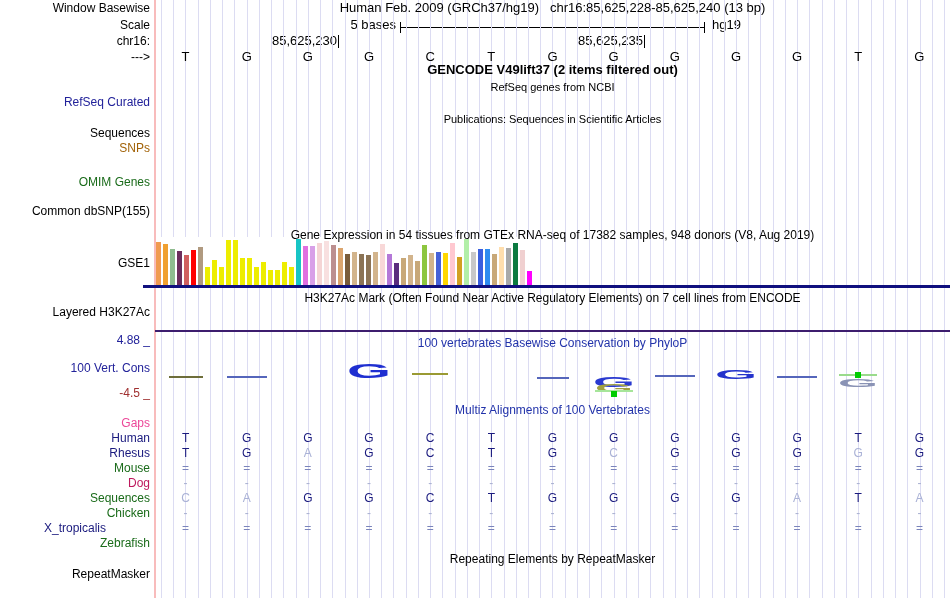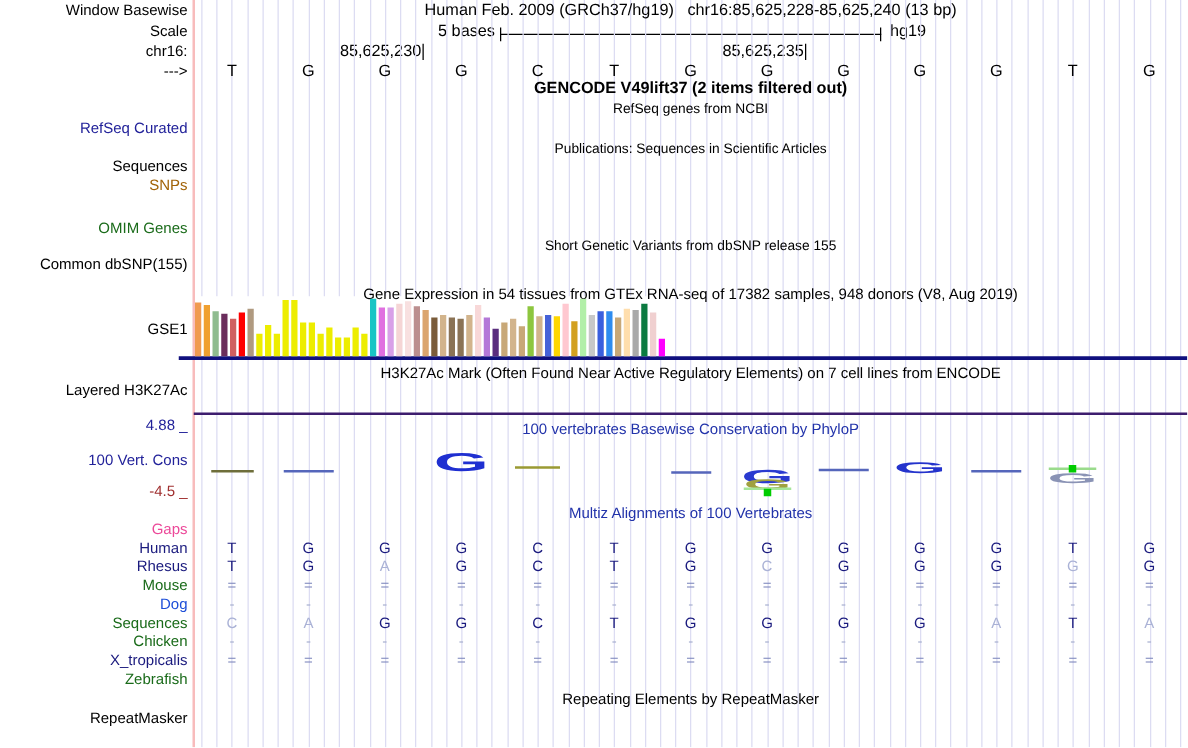--- a/index.html
+++ b/index.html
@@ -110,21 +110,20 @@
     <div class="ll" style="top: 256px; color: rgb(0, 0, 0);">GSE1</div>
     <div class="ll" style="top: 305px; color: rgb(0, 0, 0);">Layered H3K27Ac</div>
     <div class="ll" style="top: 333px; color: rgb(34, 34, 154);">4.88 _</div>
     <div class="ll" style="top: 361px; color: rgb(34, 34, 154);">100 Vert. Cons</div>
     <div class="ll" style="top: 386px; color: rgb(160, 48, 48);">-4.5 _</div>
     <div class="ll" style="top: 567px; color: rgb(0, 0, 0);">RepeatMasker</div>
     <div class="ct" style="top: 1px; color: rgb(0, 0, 0); font-size: 13px;">Human Feb. 2009 (GRCh37/hg19)   chr16:85,625,228-85,625,240 (13 bp)</div>
     <div class="ct" style="top: 63px; color: rgb(0, 0, 0); font-size: 13px; font-weight: bold;">GENCODE V49lift37 (2 items filtered out)</div>
     <div class="ct" style="top: 80px; color: rgb(0, 0, 0); font-size: 11px;">RefSeq genes from NCBI</div>
     <div class="ct" style="top: 112px; color: rgb(0, 0, 0); font-size: 11px;">Publications: Sequences in Scientific Articles</div>
-    <div class="ct" style="top: 190px; color: rgb(0, 0, 0); font-size: 11px;">Short Genetic Variants from dbSNP release 155</div>
     <div class="ct" style="top: 228px; color: rgb(0, 0, 0); font-size: 12px;">Gene Expression in 54 tissues from GTEx RNA-seq of 17382 samples, 948 donors (V8, Aug 2019)</div>
     <div class="ct" style="top: 291px; color: rgb(0, 0, 0); font-size: 12px;">H3K27Ac Mark (Often Found Near Active Regulatory Elements) on 7 cell lines from ENCODE</div>
     <div class="ct" style="top: 336px; color: rgb(34, 51, 170); font-size: 12px;">100 vertebrates Basewise Conservation by PhyloP</div>
     <div class="ct" style="top: 403px; color: rgb(34, 51, 170); font-size: 12px;">Multiz Alignments of 100 Vertebrates</div>
     <div class="ct" style="top: 552px; color: rgb(0, 0, 0); font-size: 12px;">Repeating Elements by RepeatMasker</div>
     <div class="abs" style="left: 175.577px; top: 49px; width: 20px; text-align: center; font-size: 13px; color: rgb(0, 0, 0);">T</div>
     <div class="abs" style="left: 236.731px; top: 49px; width: 20px; text-align: center; font-size: 13px; color: rgb(0, 0, 0);">G</div>
     <div class="abs" style="left: 297.885px; top: 49px; width: 20px; text-align: center; font-size: 13px; color: rgb(0, 0, 0);">G</div>
     <div class="abs" style="left: 359.038px; top: 49px; width: 20px; text-align: center; font-size: 13px; color: rgb(0, 0, 0);">G</div>
     <div class="abs" style="left: 420.192px; top: 49px; width: 20px; text-align: center; font-size: 13px; color: rgb(0, 0, 0);">C</div>
@@ -241,21 +240,21 @@
     <div class="abs" style="left: 359.038px; top: 461px; width: 20px; text-align: center; font-size: 12px; color: rgb(122, 132, 187);">=</div>
     <div class="abs" style="left: 420.192px; top: 461px; width: 20px; text-align: center; font-size: 12px; color: rgb(122, 132, 187);">=</div>
     <div class="abs" style="left: 481.346px; top: 461px; width: 20px; text-align: center; font-size: 12px; color: rgb(122, 132, 187);">=</div>
     <div class="abs" style="left: 542.5px; top: 461px; width: 20px; text-align: center; font-size: 12px; color: rgb(122, 132, 187);">=</div>
     <div class="abs" style="left: 603.654px; top: 461px; width: 20px; text-align: center; font-size: 12px; color: rgb(122, 132, 187);">=</div>
     <div class="abs" style="left: 664.808px; top: 461px; width: 20px; text-align: center; font-size: 12px; color: rgb(122, 132, 187);">=</div>
     <div class="abs" style="left: 725.962px; top: 461px; width: 20px; text-align: center; font-size: 12px; color: rgb(122, 132, 187);">=</div>
     <div class="abs" style="left: 787.115px; top: 461px; width: 20px; text-align: center; font-size: 12px; color: rgb(122, 132, 187);">=</div>
     <div class="abs" style="left: 848.269px; top: 461px; width: 20px; text-align: center; font-size: 12px; color: rgb(122, 132, 187);">=</div>
     <div class="abs" style="left: 909.423px; top: 461px; width: 20px; text-align: center; font-size: 12px; color: rgb(122, 132, 187);">=</div>
-    <div class="ll" style="top: 476px; color: #1d4ed8;">Dog</div>
+    <div class="ll" style="top: 476px; color: #be185d;">Dog</div>
     <div class="abs" style="left: 175.577px; top: 476px; width: 20px; text-align: center; font-size: 12px; color: rgb(168, 176, 208);">-</div>
     <div class="abs" style="left: 236.731px; top: 476px; width: 20px; text-align: center; font-size: 12px; color: rgb(168, 176, 208);">-</div>
     <div class="abs" style="left: 297.885px; top: 476px; width: 20px; text-align: center; font-size: 12px; color: rgb(168, 176, 208);">-</div>
     <div class="abs" style="left: 359.038px; top: 476px; width: 20px; text-align: center; font-size: 12px; color: rgb(168, 176, 208);">-</div>
     <div class="abs" style="left: 420.192px; top: 476px; width: 20px; text-align: center; font-size: 12px; color: rgb(168, 176, 208);">-</div>
     <div class="abs" style="left: 481.346px; top: 476px; width: 20px; text-align: center; font-size: 12px; color: rgb(168, 176, 208);">-</div>
     <div class="abs" style="left: 542.5px; top: 476px; width: 20px; text-align: center; font-size: 12px; color: rgb(168, 176, 208);">-</div>
     <div class="abs" style="left: 603.654px; top: 476px; width: 20px; text-align: center; font-size: 12px; color: rgb(168, 176, 208);">-</div>
     <div class="abs" style="left: 664.808px; top: 476px; width: 20px; text-align: center; font-size: 12px; color: rgb(168, 176, 208);">-</div>
     <div class="abs" style="left: 725.962px; top: 476px; width: 20px; text-align: center; font-size: 12px; color: rgb(168, 176, 208);">-</div>
@@ -283,21 +282,21 @@
     <div class="abs" style="left: 359.038px; top: 506px; width: 20px; text-align: center; font-size: 12px; color: rgb(168, 176, 208);">-</div>
     <div class="abs" style="left: 420.192px; top: 506px; width: 20px; text-align: center; font-size: 12px; color: rgb(168, 176, 208);">-</div>
     <div class="abs" style="left: 481.346px; top: 506px; width: 20px; text-align: center; font-size: 12px; color: rgb(168, 176, 208);">-</div>
     <div class="abs" style="left: 542.5px; top: 506px; width: 20px; text-align: center; font-size: 12px; color: rgb(168, 176, 208);">-</div>
     <div class="abs" style="left: 603.654px; top: 506px; width: 20px; text-align: center; font-size: 12px; color: rgb(168, 176, 208);">-</div>
     <div class="abs" style="left: 664.808px; top: 506px; width: 20px; text-align: center; font-size: 12px; color: rgb(168, 176, 208);">-</div>
     <div class="abs" style="left: 725.962px; top: 506px; width: 20px; text-align: center; font-size: 12px; color: rgb(168, 176, 208);">-</div>
     <div class="abs" style="left: 787.115px; top: 506px; width: 20px; text-align: center; font-size: 12px; color: rgb(168, 176, 208);">-</div>
     <div class="abs" style="left: 848.269px; top: 506px; width: 20px; text-align: center; font-size: 12px; color: rgb(168, 176, 208);">-</div>
     <div class="abs" style="left: 909.423px; top: 506px; width: 20px; text-align: center; font-size: 12px; color: rgb(168, 176, 208);">-</div>
-    <div class="ll" style="top: 521px; color: rgb(26, 26, 126);">X_tropicalis</div>
+    <div class="ll" style="top: 521px; color: rgb(26, 26, 126); text-align: center;">X_tropicalis</div>
     <div class="abs" style="left: 175.577px; top: 521px; width: 20px; text-align: center; font-size: 12px; color: rgb(122, 132, 187);">=</div>
     <div class="abs" style="left: 236.731px; top: 521px; width: 20px; text-align: center; font-size: 12px; color: rgb(122, 132, 187);">=</div>
     <div class="abs" style="left: 297.885px; top: 521px; width: 20px; text-align: center; font-size: 12px; color: rgb(122, 132, 187);">=</div>
     <div class="abs" style="left: 359.038px; top: 521px; width: 20px; text-align: center; font-size: 12px; color: rgb(122, 132, 187);">=</div>
     <div class="abs" style="left: 420.192px; top: 521px; width: 20px; text-align: center; font-size: 12px; color: rgb(122, 132, 187);">=</div>
     <div class="abs" style="left: 481.346px; top: 521px; width: 20px; text-align: center; font-size: 12px; color: rgb(122, 132, 187);">=</div>
     <div class="abs" style="left: 542.5px; top: 521px; width: 20px; text-align: center; font-size: 12px; color: rgb(122, 132, 187);">=</div>
     <div class="abs" style="left: 603.654px; top: 521px; width: 20px; text-align: center; font-size: 12px; color: rgb(122, 132, 187);">=</div>
     <div class="abs" style="left: 664.808px; top: 521px; width: 20px; text-align: center; font-size: 12px; color: rgb(122, 132, 187);">=</div>
     <div class="abs" style="left: 725.962px; top: 521px; width: 20px; text-align: center; font-size: 12px; color: rgb(122, 132, 187);">=</div>

